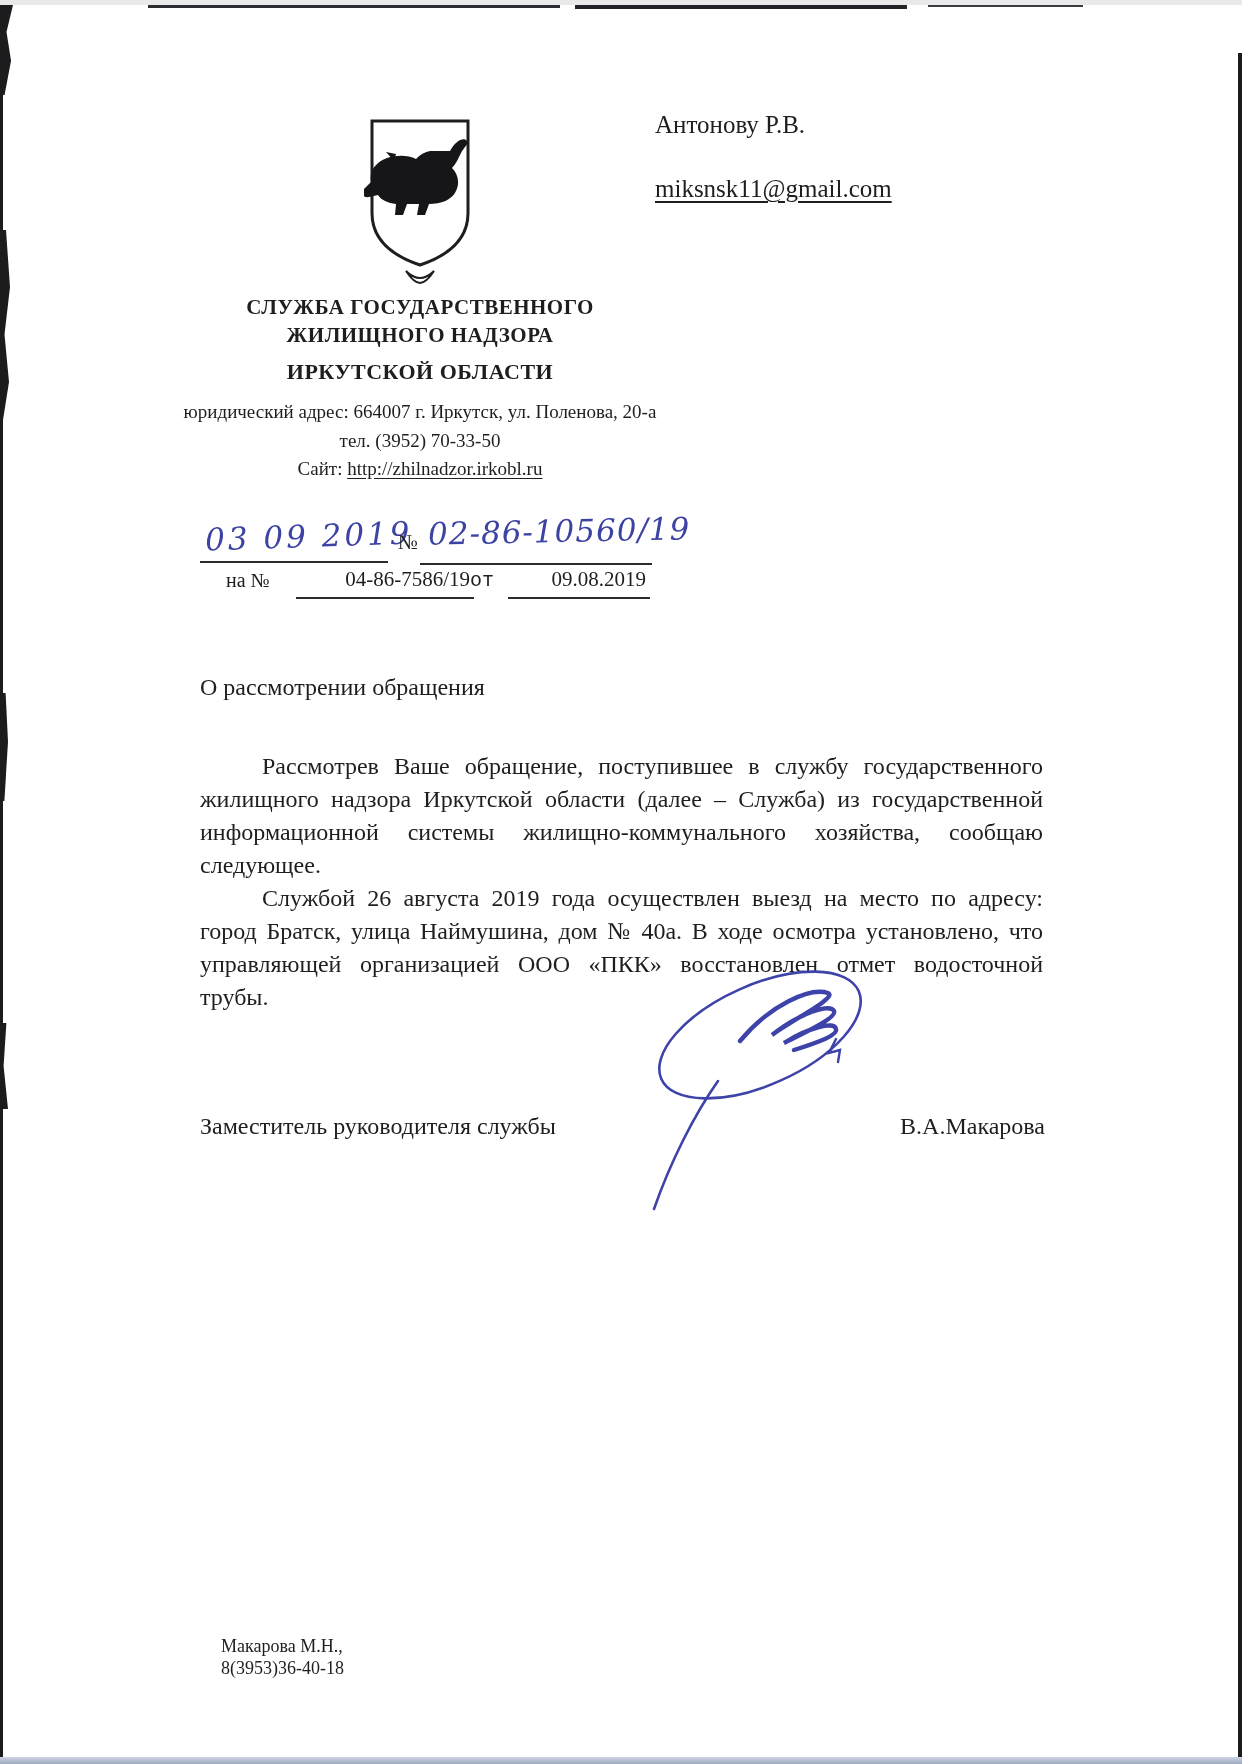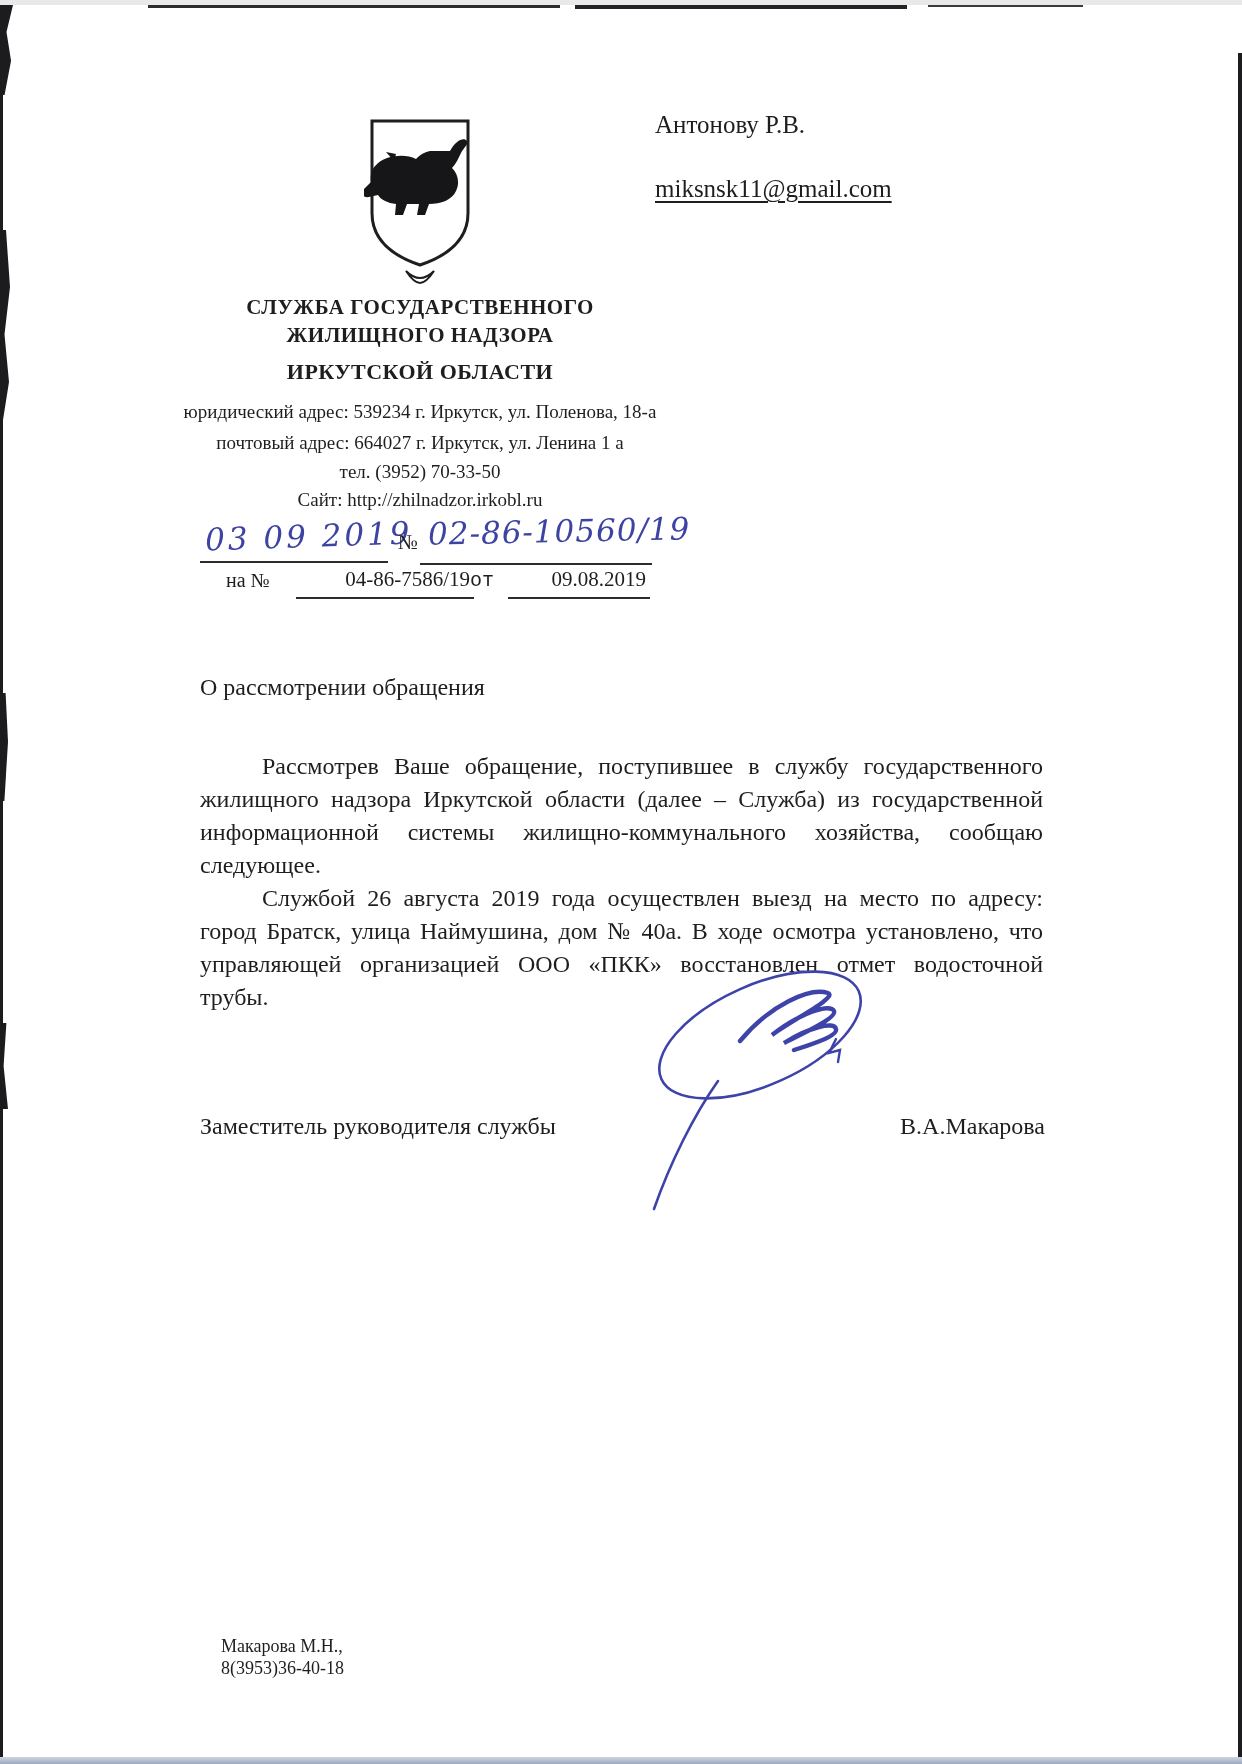--- a/index.html
+++ b/index.html
@@ -33,21 +33,21 @@
   .letterhead{position:absolute;left:170px;top:112px;width:500px;text-align:center;}
   .emblem{display:block;margin:0 auto;}
   .org-line{font-weight:bold;font-size:21px;line-height:28px;letter-spacing:.5px;}
   .org-line.first{margin-top:6px;}
   .org-line.region{font-size:22px;margin-top:9px;}
   .addr{font-size:19px;line-height:22px;}
   .addr.legal{margin-top:15px;}
   .addr.postal{margin-top:9px;}
   .addr.phone{margin-top:7px;}
   .addr.site{margin-top:6px;}
-  .site-url{text-underline-offset:3px;}
+  .site-url{text-decoration:underline;text-underline-offset:3px;}
 
   
   .hw{font-family:"DejaVu Serif",serif;font-style:italic;color:var(--ink,#3d43a2);white-space:nowrap;}
   .hw-date{position:absolute;left:205px;top:513px;font-size:31px;letter-spacing:3px;transform:rotate(-2deg);}
   .hw-number{position:absolute;left:428px;top:508px;font-size:31px;letter-spacing:1px;transform:rotate(-1.2deg);}
   .num-sign{position:absolute;left:398px;top:525px;font-size:21px;}
   .u-line{position:absolute;height:0;border-bottom:2px solid #2c2c30;}
   .u-date{left:200px;top:556px;width:188px;}
   .u-number{left:420px;top:558px;width:232px;}
   .ref2-label{position:absolute;font-size:20px;}
@@ -102,22 +102,21 @@
         <path d="M86 34 c6 -11 14 -14 17 -10 c2 3 -3 6 -6 12 c-3 6 -5 11 -9 15 c6 6 8 15 4 23 c-4 9 -15 13 -27 13 l-4 11 h-8 l2 -11 h-12 l-4 11 h-8 l1 -11 c-8 -1 -15 -4 -18 -9 l-9 2 c-6 1 -8 -3 -5 -8 l7 -7 c-2 -11 5 -20 16 -24 c10 -3 21 -3 29 1 c5 -5 9 -7 14 -8 z"></path>
         <path d="M26 52 l-11 -3 c-5 -1 -7 3 -4 7 l9 6 z"></path>
         <path d="M30 44 l-8 -9 l10 2 z"></path>
       </g>
 
       <path d="M42 154 q14 14 28 0 q-8 12 -14 12 q-6 0 -14 -12 z" fill="none" stroke="#1e1e20" stroke-width="2"></path>
     </svg>
     <div class="org-line first">СЛУЖБА ГОСУДАРСТВЕННОГО</div>
     <div class="org-line">ЖИЛИЩНОГО НАДЗОРА</div>
     <div class="org-line region">ИРКУТСКОЙ ОБЛАСТИ</div>
-    <div class="addr legal">юридический адрес: 539234 г. Иркутск, ул. Поленова, 18-а</div>
-    <div class="addr postal">почтовый адрес: 664027 г. Иркутск, ул. Ленина 1 а</div>
+    <div class="addr legal">юридический адрес: 664007 г. Иркутск, ул. Поленова, 20-а</div>
     <div class="addr phone">тел. (3952) 70-33-50</div>
     <div class="addr site">
       <span>Сайт:</span>
       <span class="site-url">http://zhilnadzor.irkobl.ru</span>
     </div>
   </div>
 
   <div class="hw hw-date">03 09 2019</div>
   <div class="num-sign">№</div>
   <div class="hw hw-number">02-86-10560/19</div>

